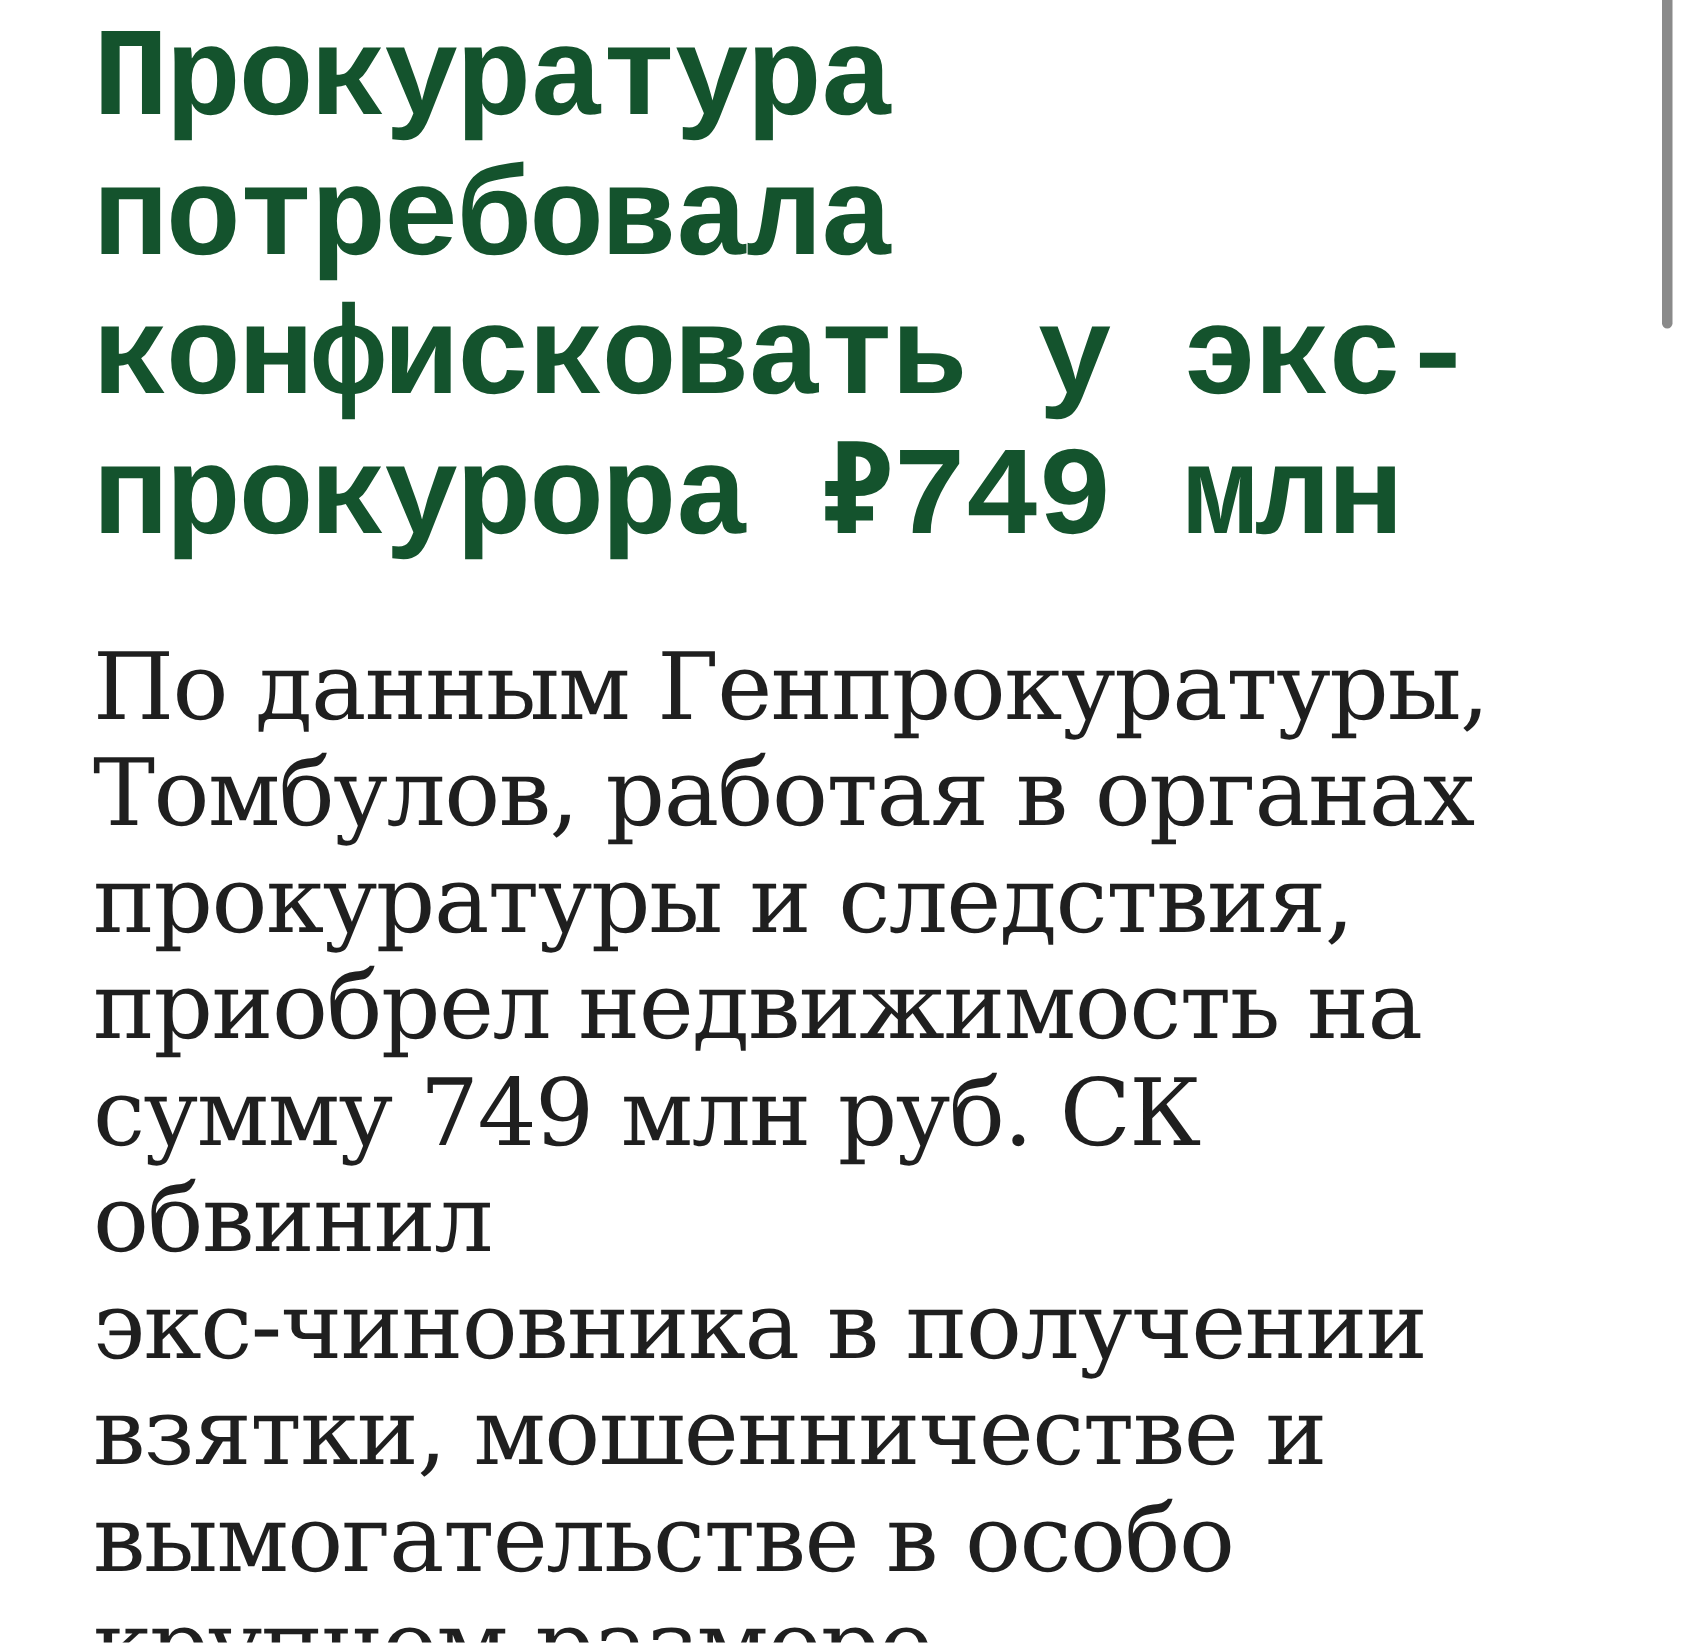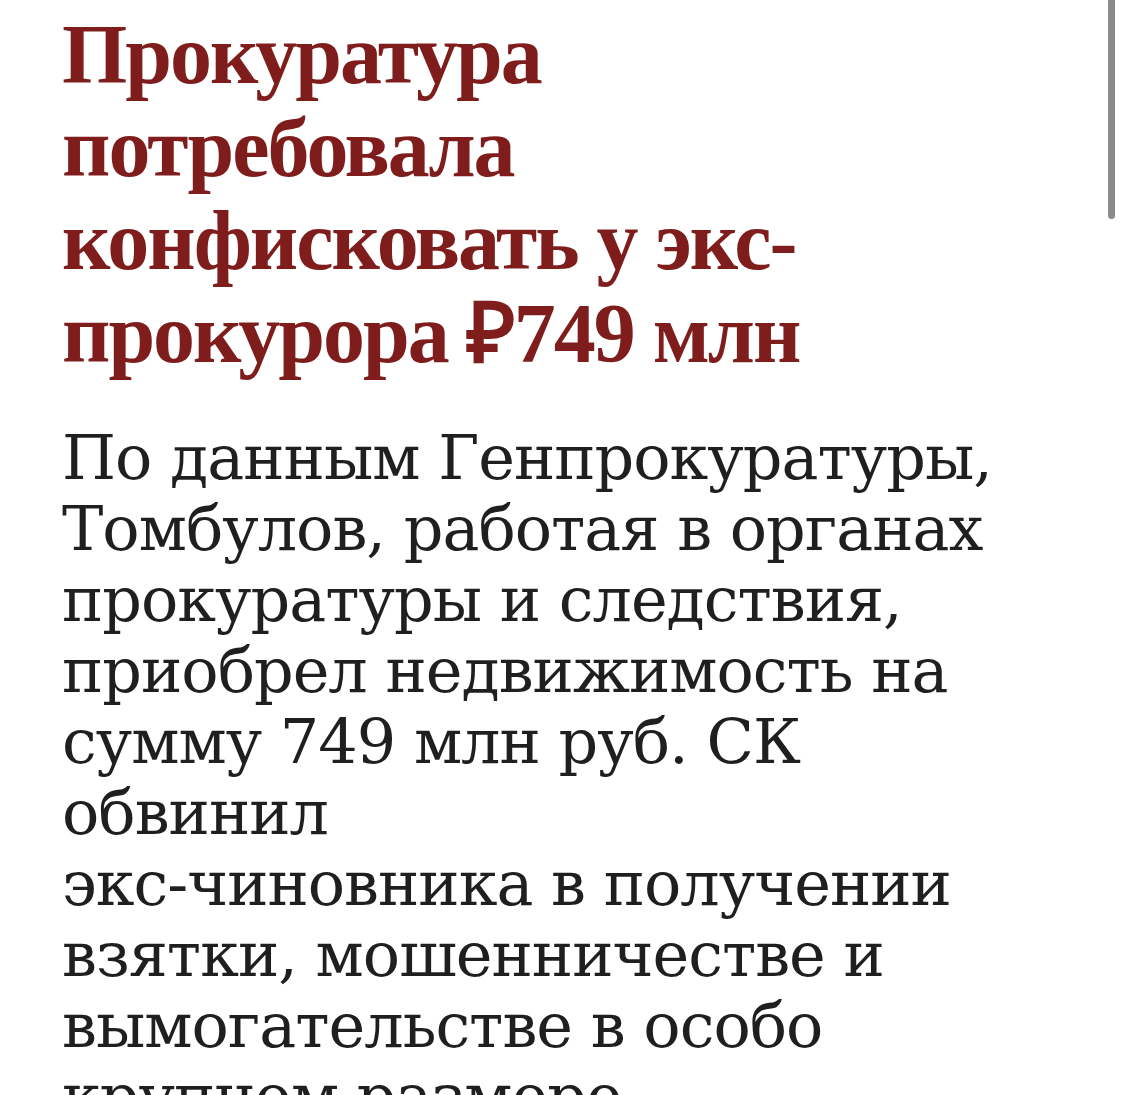--- a/index.html
+++ b/index.html
@@ -11,26 +11,26 @@
     font-family: "Liberation Sans", sans-serif;
   }
   .article {
     position: absolute;
     left: 62px;
     top: 0;
     width: 940px;
   }
   .headline {
     margin-top: 8px;
-    font-family: Liberation Serif, serif;
+    font-family: Liberation Mono, monospace;
     font-weight: 700;
     font-size: 84px;
     line-height: 93px;
     letter-spacing: -2px;
-    color: #7f1d1d;
+    color: #14532d;
     white-space: pre-line;
   }
   .lead {
     margin-top: 42px;
     font-family: "DejaVu Serif", "Liberation Serif", serif;
     font-weight: 400;
     font-size: 62px;
     line-height: 71px;
     letter-spacing: -1px;
     color: #1f1f1f;

